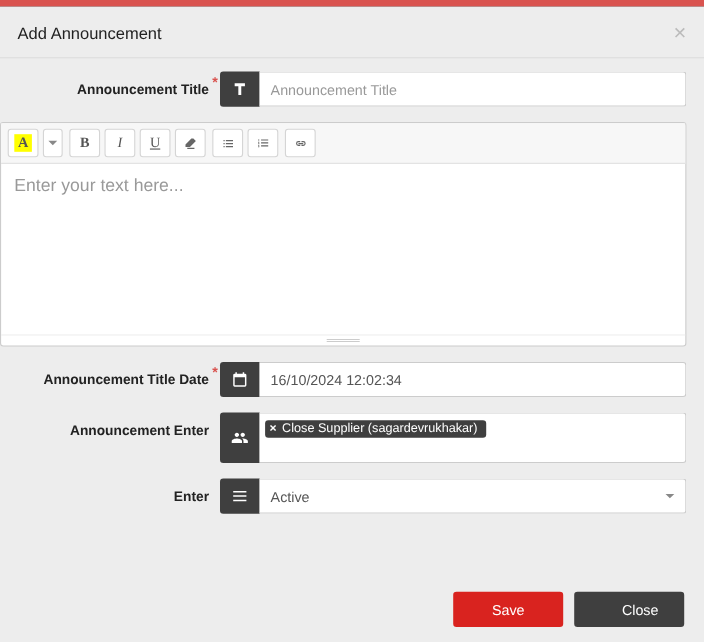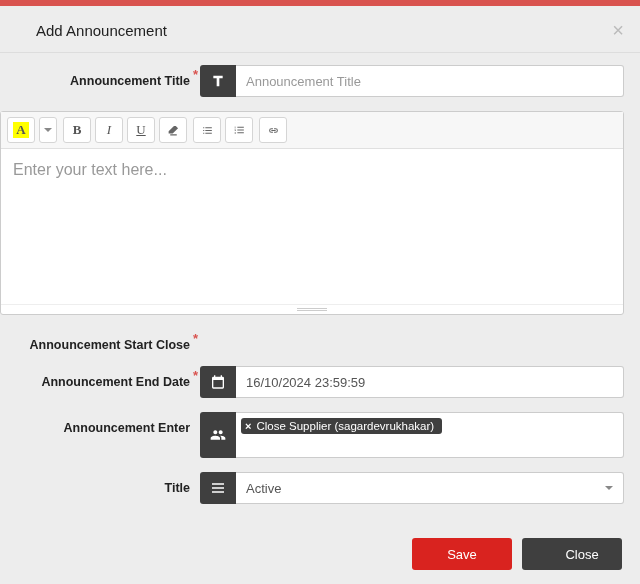--- a/index.html
+++ b/index.html
@@ -26,21 +26,20 @@
     padding: 14px 16px 12px 16px;
     border-bottom: 1px solid #ddd;
     display: flex;
     justify-content: space-between;
     align-items: center;
   }
   .modal-header h3 {
     font-size: 15px;
     font-weight: 500;
     color: #222;
-    margin-left: 20px;
   }
   .close-x {
     color: #bbb;
     font-size: 20px;
     line-height: 1;
     cursor: pointer;
     font-weight: 300;
   }
   .modal-body {
     padding: 12px 16px 8px 0;
@@ -297,54 +296,51 @@
                 </svg>
             </div>
           </div>
         </div>
         <div class="editor-body">Enter your text here...</div>
         <div class="editor-footer"></div>
       </div>
     </div>
 
     <div class="form-row">
-      <div class="form-label required">Announcement Start Close</div>
-    </div>
-
-    <div class="form-row">
-      <div class="form-label required">Announcement End Date</div>
+      <div class="form-label required">Announcement Title Date</div>
       <div class="form-control-wrap">
         <div class="addon">
           <svg viewBox="0 0 24 24">
               <path d="M19 4h-1V2h-2v2H8V2H6v2H5a2 2 0 00-2 2v14a2 2 0 002 2h14a2 2 0 002-2V6a2 2 0 00-2-2zm0 16H5V9h14v11z"></path>
             </svg>
         </div>
-        <input class="form-input" type="text" value="16/10/2024 23:59:59" style="">
-      </div>
-    </div>
+        <input class="form-input" type="text" value="16/10/2024 12:02:34" style="">
+      </div>
+    </div>
+
 
     <div class="form-row">
       <div class="form-label">Announcement Enter</div>
       <div class="form-control-wrap">
         <div class="addon tall">
           <svg viewBox="0 0 24 24">
               <path d="M16 11c1.66 0 3-1.34 3-3s-1.34-3-3-3-3 1.34-3 3 1.34 3 3 3zm-8 0c1.66 0 3-1.34 3-3S9.66 5 8 5 5 6.34 5 8s1.34 3 3 3zm0 2c-2.33 0-7 1.17-7 3.5V19h14v-2.5C15 14.17 10.33 13 8 13zm8 0c-.29 0-.62.02-.97.05 1.16.84 1.97 1.97 1.97 3.45V19h6v-2.5c0-2.33-4.67-3.5-7-3.5z"></path>
             </svg>
         </div>
         <div class="tags-input">
           <span class="tag">
             <span class="x">×</span>
             <span>Close Supplier (sagardevrukhakar)</span>
           </span>
         </div>
       </div>
     </div>
 
     <div class="form-row">
-      <div class="form-label">Title</div>
+      <div class="form-label">Enter</div>
       <div class="form-control-wrap">
         <div class="addon">
           <svg viewBox="0 0 24 24">
               <path d="M3 5h18v2H3V5zm0 6h18v2H3v-2zm0 6h18v2H3v-2z"></path>
             </svg>
         </div>
         <div class="select-display">
           <span>Active</span>
           <span class="caret"></span>
         </div>

